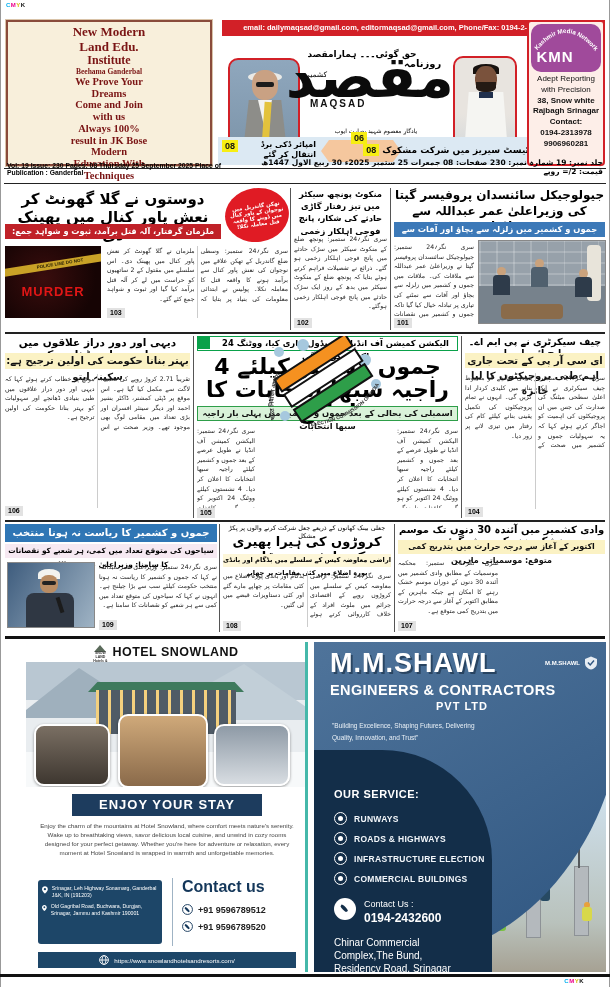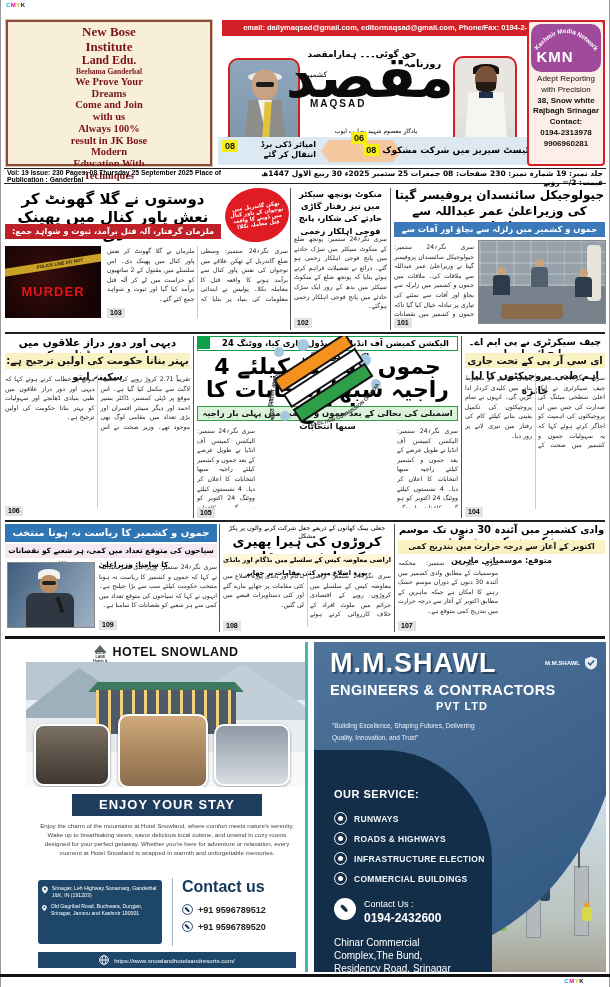--- a/index.html
+++ b/index.html
@@ -51,21 +51,21 @@
   .hexagon{left:103px;top:3px;width:80px;height:22px;background:#f5c79e;
            clip-path:polygon(10% 0,90% 0,100% 50%,90% 100%,10% 100%,0 50%);}
   .kmn{left:527px;top:20px;width:78px;height:146px;background:#fdeee8;border:2px solid #d22027;
        border-radius:4px;box-sizing:border-box;text-align:center;}
   .kmn-head{left:2px;top:2px;width:70px;height:48px;background:#a04a9b;border-radius:10px;}
   .kmn-abbr{left:0;top:24px;width:48px;color:#fff;font-size:15px;letter-spacing:1px;}
   .kmn-body{left:0;top:52px;width:74px;font-size:8px;color:#111;line-height:1.35;}
 
   
   .dateline{left:4px;top:168px;width:602px;height:16px;border-top:1px solid #222;border-bottom:1.5px solid #222;
-            display:flex;justify-content:space-between;align-items:flex-start;padding:0 3px;box-sizing:border-box;}
+            display:flex;justify-content:space-between;align-items:flex-end;padding:7px 3px;box-sizing:border-box;}
   .dateline .en{font-size:6.8px;font-weight:bold;}
   .dateline .ur{font-size:7.5px;font-weight:bold;}
 
   
   .vline{width:1px;background:#555;}
   .hrule{left:5px;width:600px;background:#222;}
   .ubody{direction:rtl;font-family:"DejaVu Sans",sans-serif;font-size:6.2px;line-height:1.55;
          text-align:justify;color:#1a1a1a;overflow:hidden;}
   .cols2{column-count:2;column-gap:6px;column-rule:1px solid #ccc;}
   .chip{position:absolute;background:#e2e2e2;color:#000;font-weight:bold;font-size:7px;padding:0 3px;line-height:10px;}
@@ -167,23 +167,23 @@
 </head>
 <body>
 
 <div class="frame"></div>
 
 <div class="abs cmyk" style="left:6px;top:2px;">
   <span>C</span><span>M</span><span>Y</span><span>K</span>
 </div>
 
 <div class="abs left-ad">
-  <div>New Bose</div>
+  <div>New Modern</div>
+  <div>Land Edu.</div>
   <div>Institute</div>
-  <div>Land Edu.</div>
   <div>Beehama Ganderbal</div>
   <div>We Prove Your</div>
   <div>Dreams</div>
   <div>Come and Join</div>
   <div>with us</div>
   <div>Always 100%</div>
   <div>result in JK Bose</div>
   <div>Modern</div>
   <div>Education With</div>
   <div>Techniques</div>

